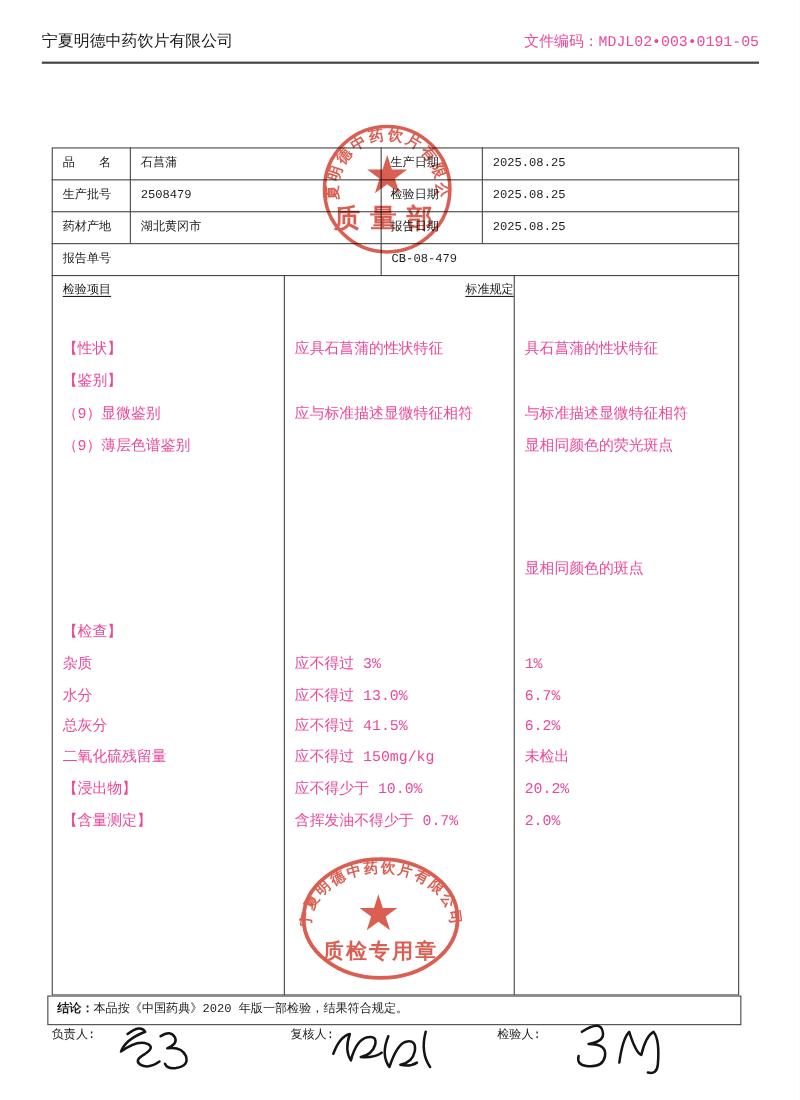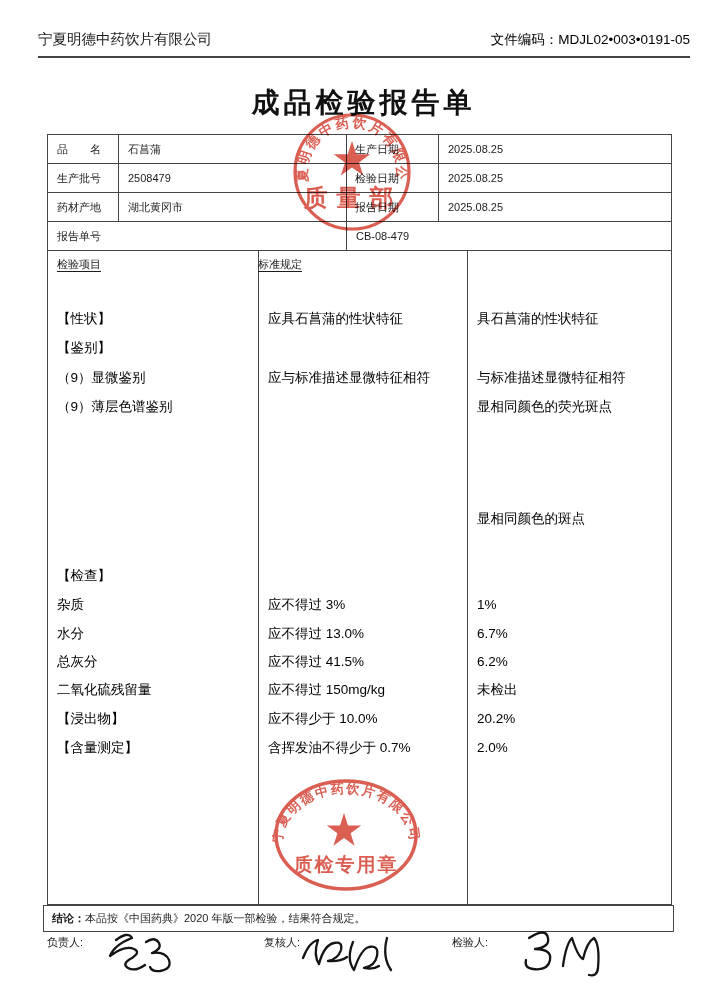--- a/index.html
+++ b/index.html
@@ -1,40 +1,39 @@
 <!DOCTYPE html>
 <html><head>
 <meta charset="utf-8">
 <style>
   html,body{margin:0;padding:0;background:#f2f2f2;}
   #page{position:relative;width:727px;height:1000px;background:#ffffff;overflow:hidden;
-        font-family:Liberation Sans, sans-serif;color:#191919;}
+        font-family:Liberation Mono, monospace;color:#191919;}
   .abs{position:absolute;}
-  .t{font-size:13.5px;line-height:18px;white-space:nowrap;color:#000000;text-align:right;}
+  .t{font-size:13.5px;line-height:18px;white-space:nowrap;color:#ec4899;text-align:right;}
   .t14{font-size:11px;line-height:18px;white-space:nowrap;color:#1c1c1c;}
   .hl{background:#454545;height:1px;}
   .vl{background:#454545;width:1px;}
   .u{text-decoration:underline;text-underline-offset:3px;}
-  .center{text-align:left;}
+  .center{text-align:right;}
   #title{width:727px;text-align:center;font-size:28px;font-weight:bold;letter-spacing:4px;color:#111;}
   #para{width:198px;white-space:normal;text-align:justify;line-height:29px;font-size:13.5px;color:#1c1c1c;}
   #conclusion-box{left:43px;top:905px;width:629px;height:25px;border:1px solid #454545;background:#fff;}
   .stamp{opacity:.82;mix-blend-mode:multiply;}
   .sig path{fill:none;stroke:#141414;stroke-width:2.3;stroke-linecap:round;stroke-linejoin:round;}
 </style>
 </head>
 <body>
 
 <div id="page">
 
   <div class="abs t14" style="left:38px;top:30px;font-size:14.5px">宁夏明德中药饮片有限公司</div>
   <div class="abs t" style="right:37px;top:31px"><span>文件编码：</span><span>MDJL02•003•0191-05</span></div>
   <div class="abs hl" style="left:38px;top:56px;width:652px;height:2px"></div>
 
-  <div class="abs" id="title" style="top:84px">成品检验报告单</div>
 
   <div class="abs" style="left:47px;top:134px;width:625px;height:771px;border:1px solid #454545;box-sizing:border-box"></div>
 
   <div class="abs hl" style="left:47px;top:163px;width:625px"></div>
   <div class="abs hl" style="left:47px;top:192px;width:625px"></div>
   <div class="abs hl" style="left:47px;top:221px;width:625px"></div>
   <div class="abs hl" style="left:47px;top:250px;width:625px"></div>
 
   <div class="abs vl" style="left:118px;top:134px;height:87px"></div>
   <div class="abs vl" style="left:346px;top:134px;height:116px"></div>

